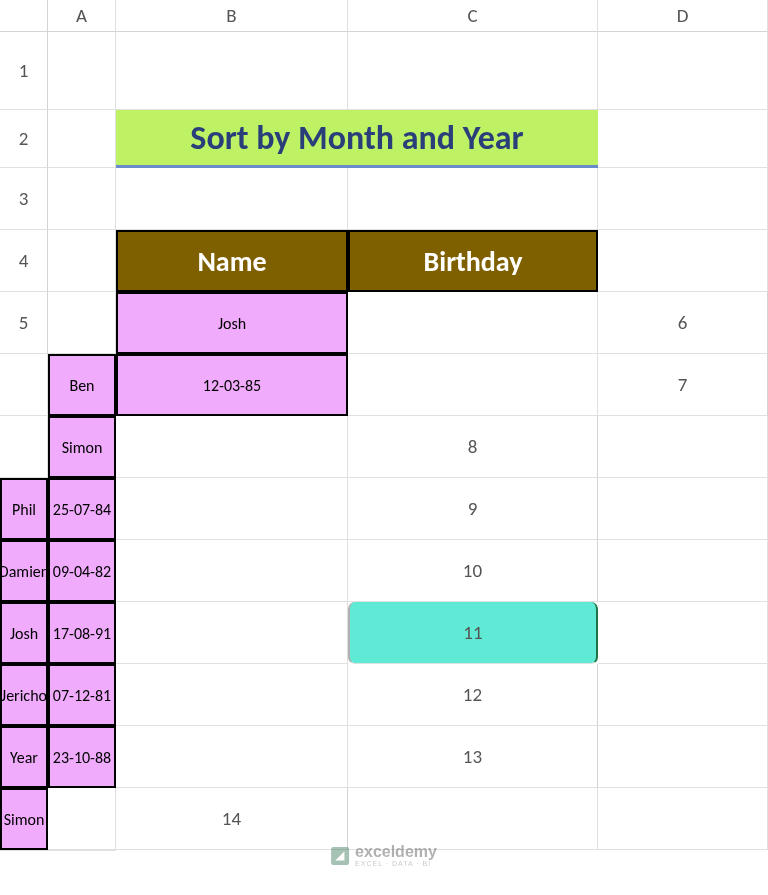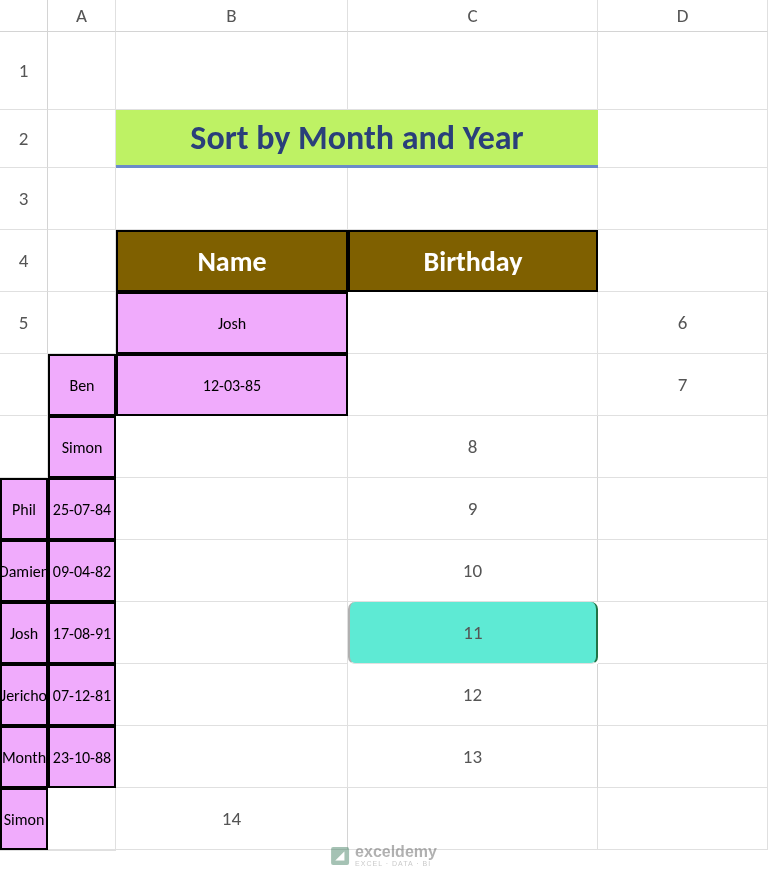--- a/index.html
+++ b/index.html
@@ -187,21 +187,21 @@
   <div class="cell"></div>
 
   <div class="row-header selected">11</div>
   <div class="cell"></div>
   <div class="cell data-cell">Jericho</div>
   <div class="cell data-cell">07-12-81</div>
   <div class="cell"></div>
 
   <div class="row-header">12</div>
   <div class="cell"></div>
-  <div class="cell data-cell">Month</div>
+  <div class="cell data-cell">Year</div>
   <div class="cell data-cell">23-10-88</div>
   <div class="cell"></div>
 
   <div class="row-header">13</div>
   <div class="cell"></div>
   <div class="cell data-cell">Simon</div>
   <div class="cell"></div>
 
   <div class="row-header">14</div>
   <div class="cell"></div>

